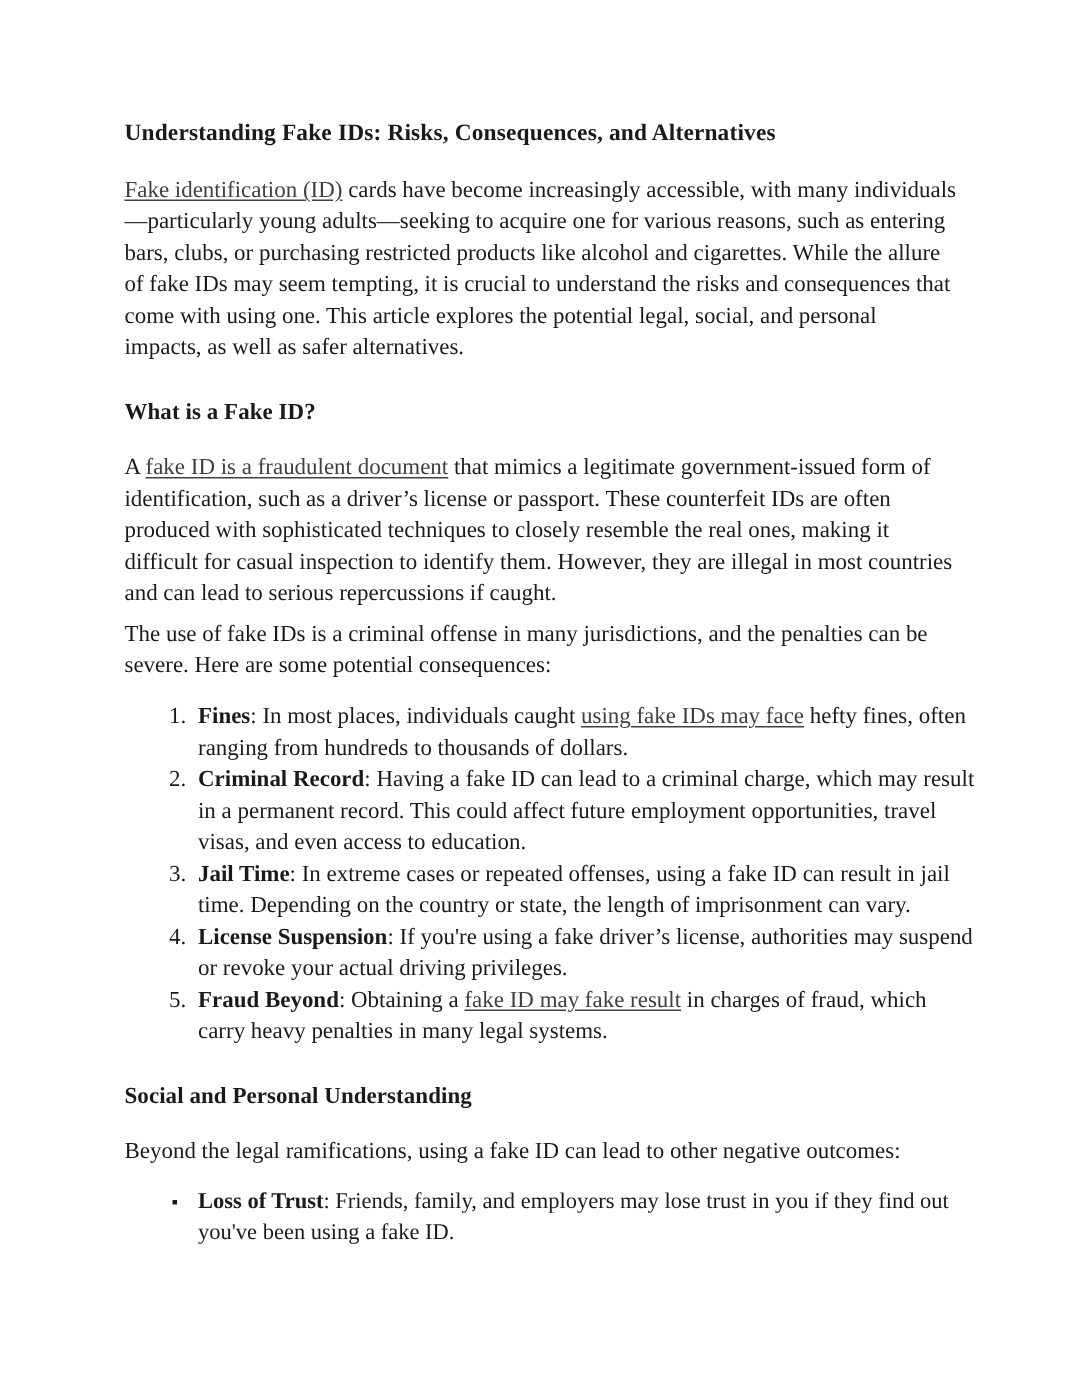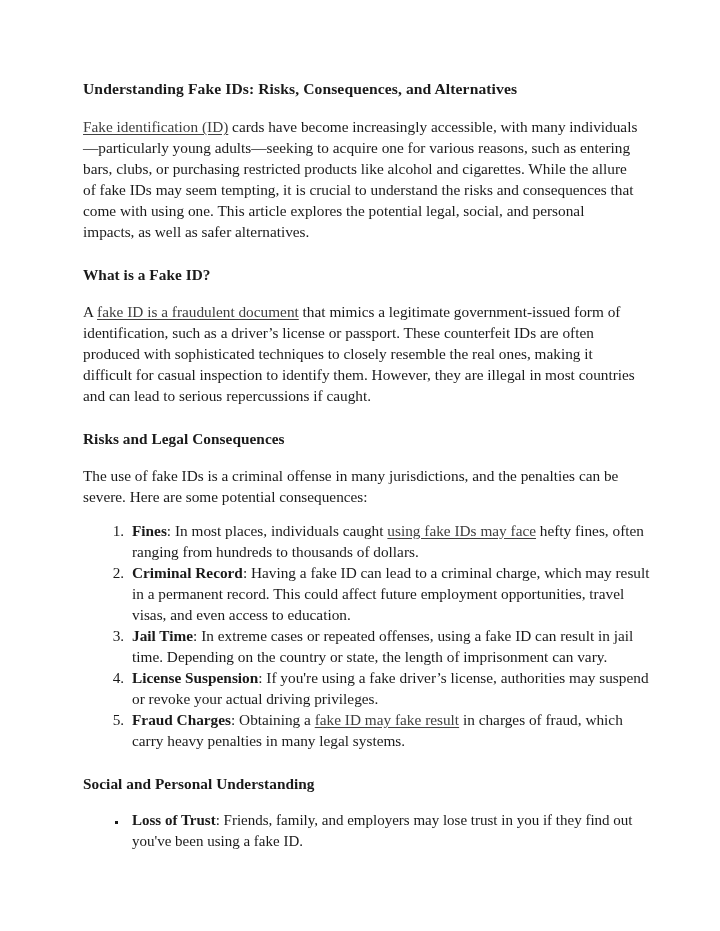--- a/index.html
+++ b/index.html
@@ -92,33 +92,33 @@
   <div class="content">
 
     <h1 class="doc-title">Understanding Fake IDs: Risks, Consequences, and Alternatives</h1>
 
     <p class="para"><a class="doclink" href="#">Fake identification (ID)</a><span> cards have become increasingly accessible, with many individuals—particularly young adults—seeking to acquire one for various reasons, such as entering bars, clubs, or purchasing restricted products like alcohol and cigarettes. While the allure of fake IDs may seem tempting, it is crucial to understand the risks and consequences that come with using one. This article explores the potential legal, social, and personal impacts, as well as safer alternatives.</span></p>
 
     <h2 class="section-heading">What is a Fake ID?</h2>
 
     <p class="para"><span>A </span><a class="doclink" href="#">fake ID is a fraudulent document</a><span> that mimics a legitimate government-issued form of identification, such as a driver’s license or passport. These counterfeit IDs are often produced with sophisticated techniques to closely resemble the real ones, making it difficult for casual inspection to identify them. However, they are illegal in most countries and can lead to serious repercussions if caught.</span></p>
 
-    <h2 class="section-heading">Risks and Legal Consequences</h2>
 
     <p class="para">The use of fake IDs is a criminal offense in many jurisdictions, and the penalties can be severe. Here are some potential consequences:</p>
 
     <ol class="numbered-list list-wrap-1">
       <li><span class="li-term">Fines</span><span>: In most places, individuals caught </span><a class="doclink" href="#">using fake IDs may face</a><span> hefty fines, often ranging from hundreds to thousands of dollars.</span></li>
       <li><span class="li-term">Criminal Record</span><span>: Having a fake ID can lead to a criminal charge, which may result in a permanent record. This could affect future employment opportunities, travel visas, and even access to education.</span></li>
       <li><span class="li-term">Jail Time</span><span>: In extreme cases or repeated offenses, using a fake ID can result in jail time. Depending on the country or state, the length of imprisonment can vary.</span></li>
       <li><span class="li-term">License Suspension</span><span>: If you're using a fake driver’s license, authorities may suspend or revoke your actual driving privileges.</span></li>
-      <li><span class="li-term">Fraud Charges</span><span>: Obtaining a </span><a class="doclink" href="#">fake ID may fake result</a><span> in charges of fraud, which carry heavy penalties in many legal systems.</span></li>
+      <li><span class="li-term">Fraud Beyond</span><span>: Obtaining a </span><a class="doclink" href="#">fake ID may fake result</a><span> in charges of fraud, which carry heavy penalties in many legal systems.</span></li>
     </ol>
 
     <h2 class="section-heading">Social and Personal Understanding</h2>
 
+    <p class="para">Beyond the legal ramifications, using a fake ID can lead to other negative outcomes:</p>
 
     <ul class="bullet-list list-wrap-2">
       <li><span class="li-term">Loss of Trust</span><span>: Friends, family, and employers may lose trust in you if they find out you've been using a fake ID.</span></li>
     </ul>
 
   </div>
 </div>
 
 </body></html>

